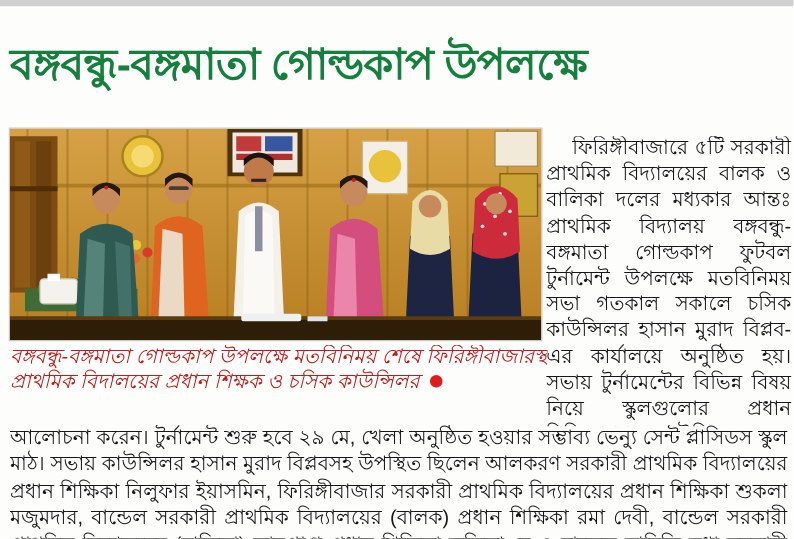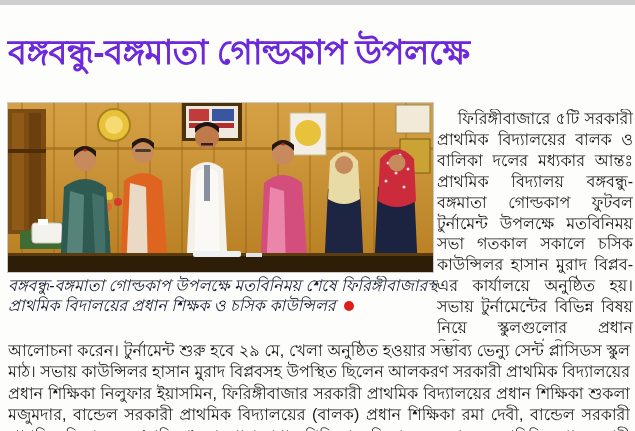--- a/index.html
+++ b/index.html
@@ -9,37 +9,37 @@
     font-family:"Liberation Sans","DejaVu Sans",sans-serif;
     color:#1b1b1b;
   }
   .top-strip{
     position:absolute;left:0;top:0;width:635px;height:5px;
     background:#cfcfcf;
   }
   .headline{
     position:absolute;left:8px;top:9px;width:620px;
     font-size:34px;line-height:41px;font-weight:800;
-    color:#6d28d9;letter-spacing:-0.5px;
+    color:#15803d;letter-spacing:-0.5px;
   }
   .headline .hl-line{display:block;}
   .photo-frame{
     position:absolute;left:8px;top:103px;width:425px;height:169px;
     outline:1px solid #c9c9c9;background:#c9913a;
   }
   .photo-frame svg{display:block;width:425px;height:169px;}
   .right-col{
     position:absolute;left:437px;top:93px;width:196px;height:232px;
     font-size:16px;line-height:20.9px;text-align:justify;
     text-indent:1.3em;color:#161616;overflow:hidden;
   }
   .caption{
     position:absolute;left:8px;top:276px;width:430px;height:44px;
     font-style:italic;font-size:16px;line-height:20px;
-    color:#0f172a;overflow:hidden;
+    color:#b91c1c;overflow:hidden;
   }
   .red-dot{
     display:inline-block;width:10px;height:10px;border-radius:50%;
     background:#e01d1d;margin-left:4px;vertical-align:baseline;
   }
   .body-text{
     position:absolute;left:8px;top:324px;width:622px;height:100px;
     font-size:16px;line-height:21.4px;text-align:justify;
     color:#161616;overflow:hidden;
   }

